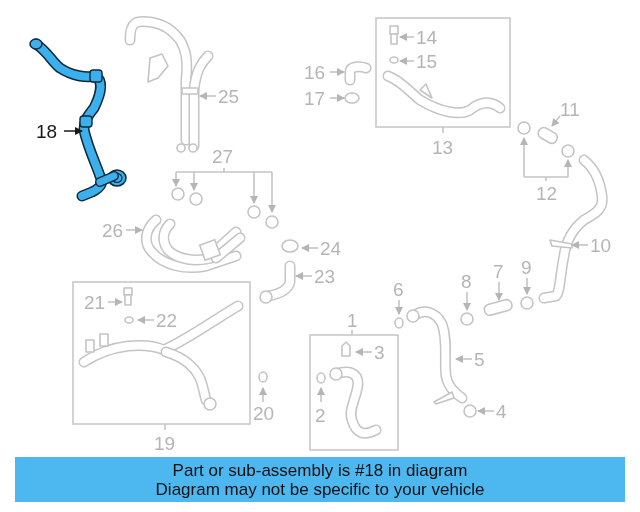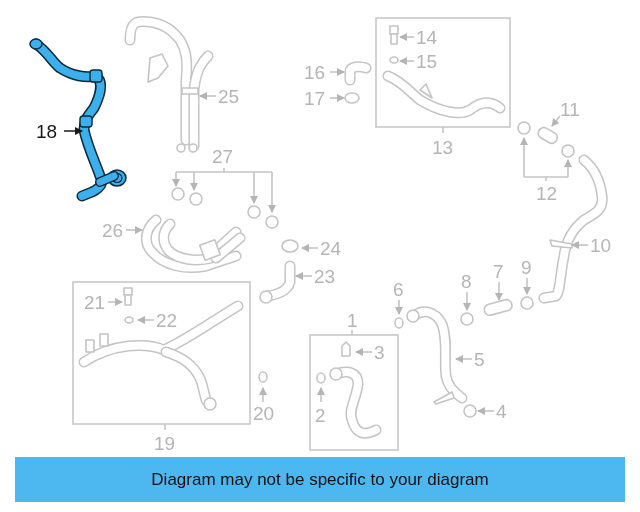--- a/index.html
+++ b/index.html
@@ -217,14 +217,15 @@
   <ellipse class="part" cx="129" cy="320" rx="4" ry="3"></ellipse>
   <line class="ln" x1="154" y1="320" x2="138" y2="320" marker-end="url(#arr)"></line>
   <text class="lbl" x="156" y="327">22</text>
 
   <ellipse class="part" cx="263" cy="377" rx="4" ry="5"></ellipse>
   <line class="ln" x1="263" y1="402" x2="263" y2="388" marker-end="url(#arr)"></line>
   <text class="lbl" x="253" y="420">20</text>
 </svg>
 
 <div id="banner">
-  <div>Diagram may not be specific to your diagram</div>
+  <div>Part or sub-assembly is #18 in diagram</div>
+  <div>Diagram may not be specific to your vehicle</div>
 </div>
 
 </body></html>

